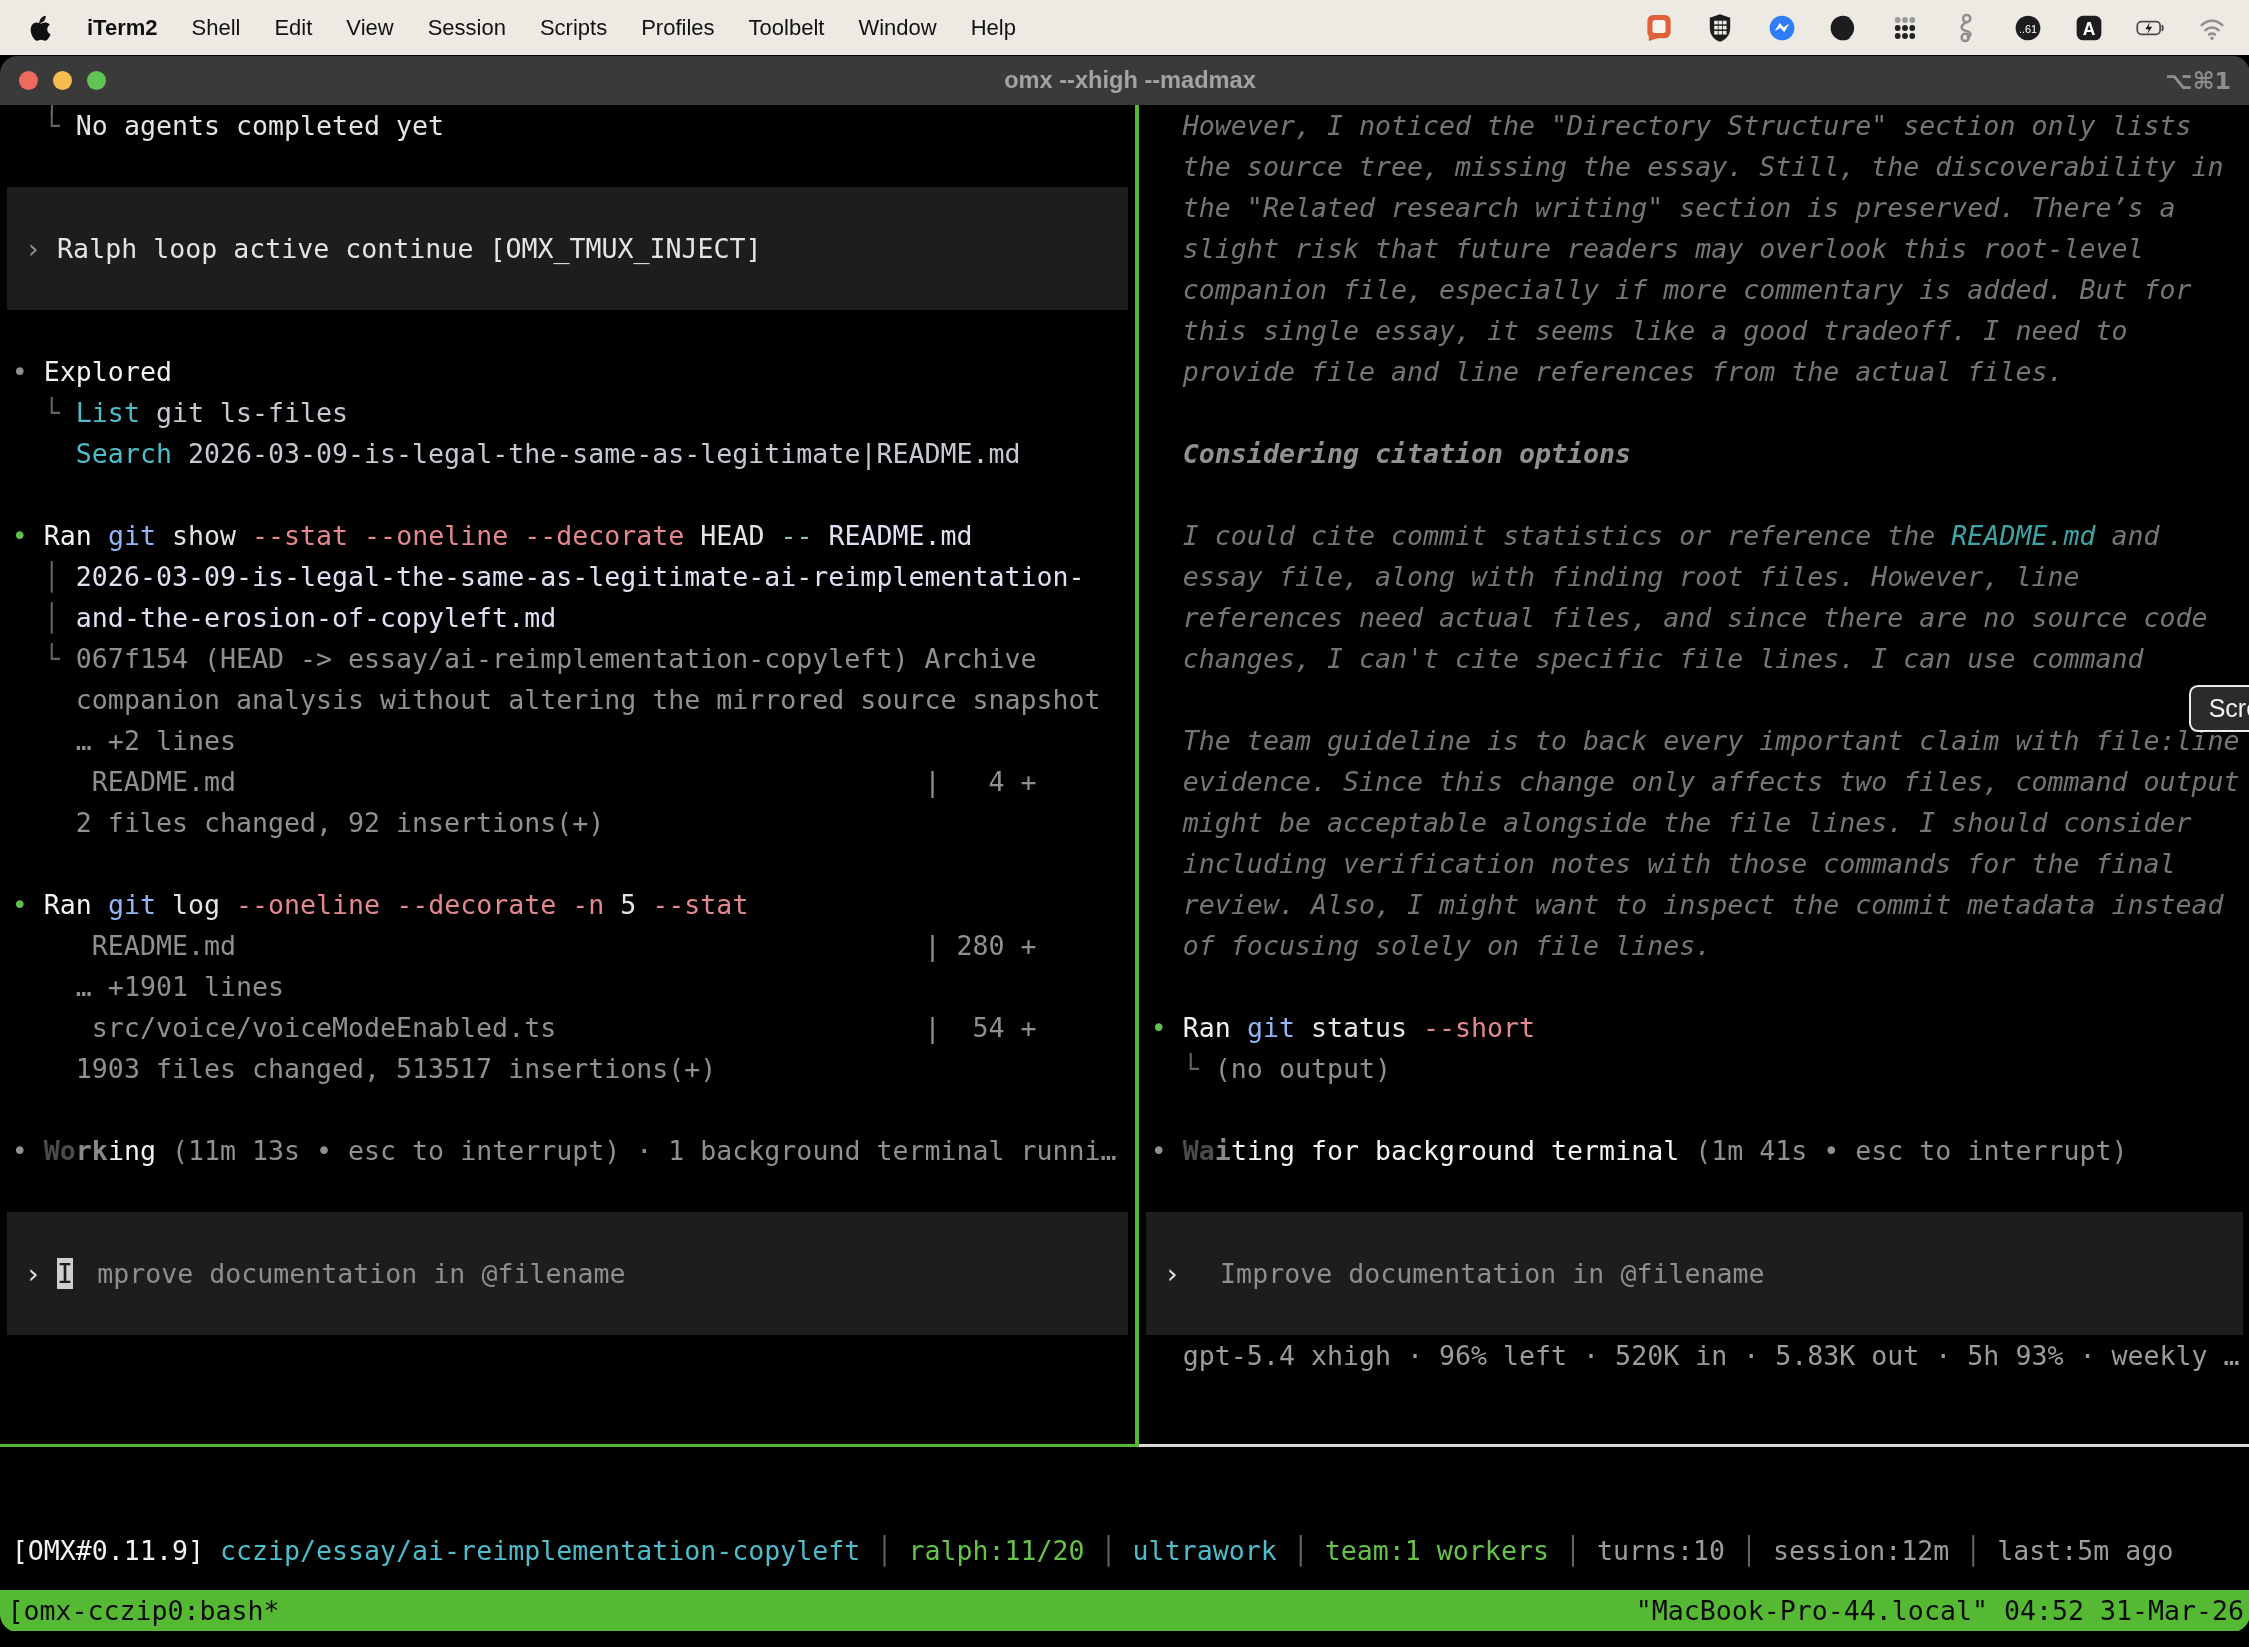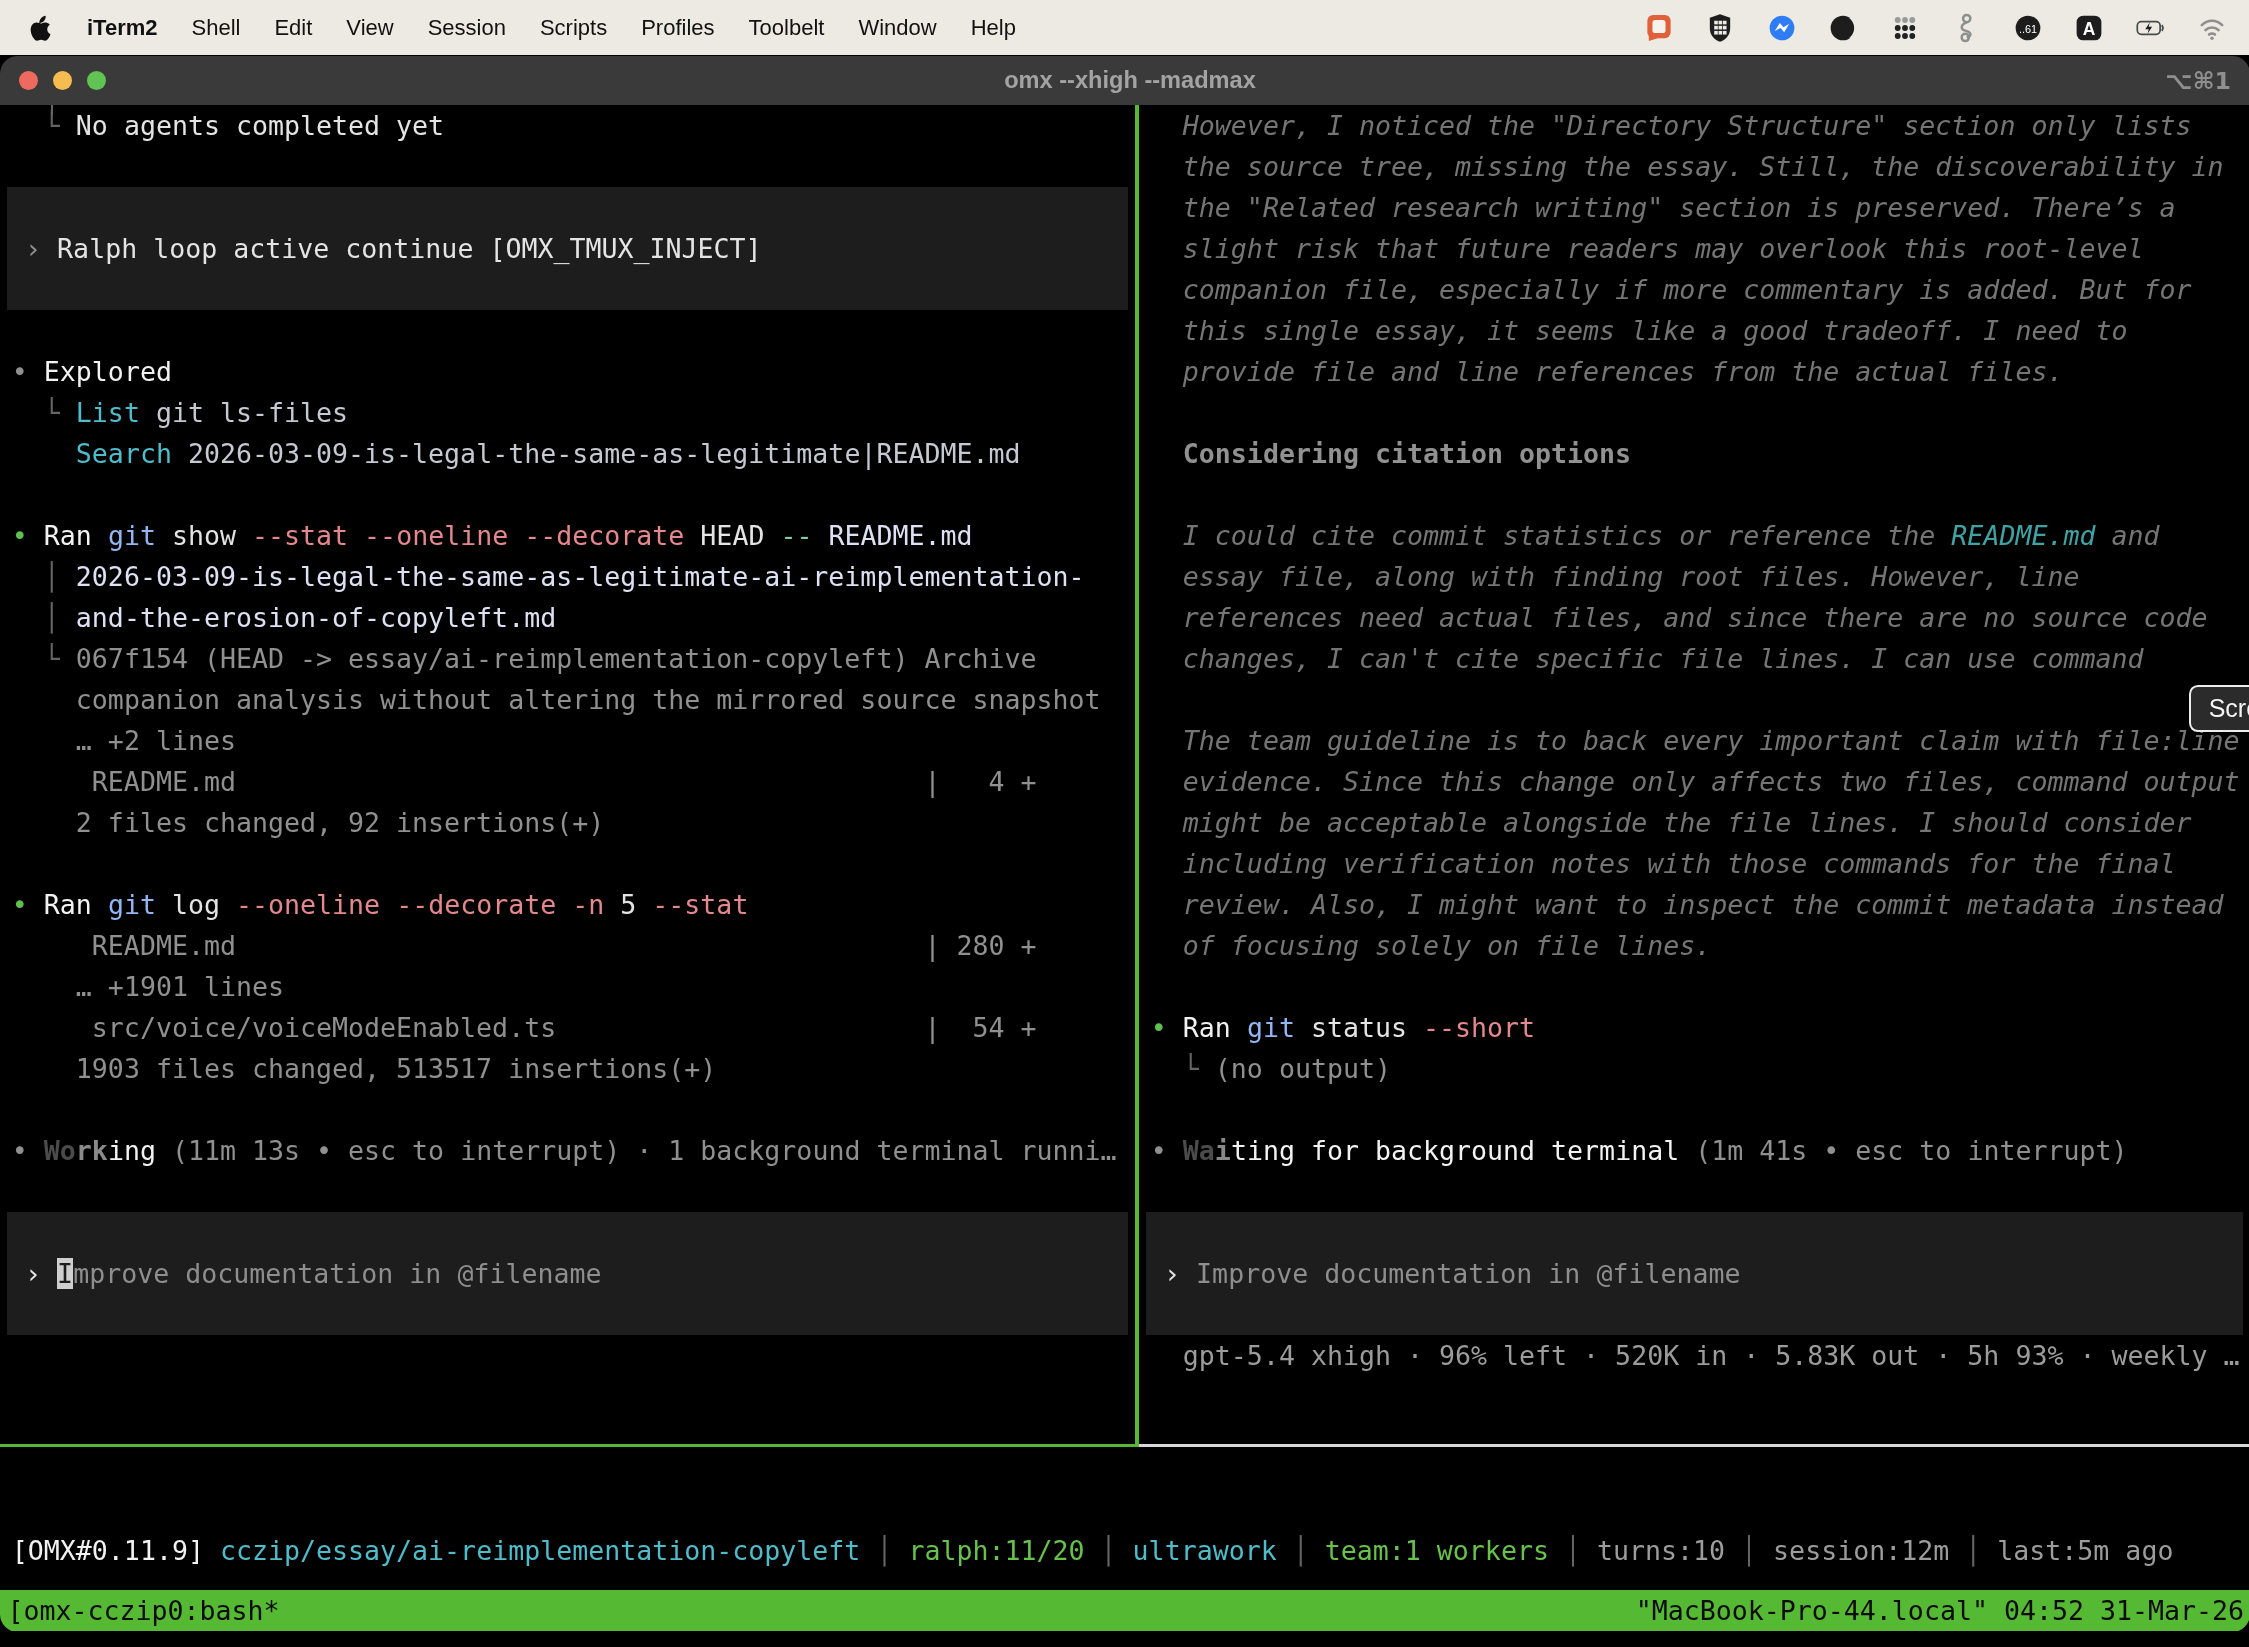--- a/index.html
+++ b/index.html
@@ -52,26 +52,26 @@
   .s-sal{color:#e5888e;}
   .s-tealg{color:#7fcf9e;}
   .s-lav{color:#dde1f3;}
   .s-cyn{color:#4fbccb;}
   .s-lgt{color:#c4c9d2;}
   .s-grnb{color:#5ec14e;}
   .s-gry{color:#909090;}
   .s-dgry{color:#646464;}
   .s-sgry{color:#9c9c9c;}
   .s-it{color:#757575;font-style:italic;}
-  .s-itb{color:#919191;font-weight:bold;}
+  .s-itb{color:#919191;font-style:italic;font-weight:bold;}
   .s-itteal{color:#3fa3a3;font-style:italic;}
   .s-dimA{color:#4b4b4b;font-weight:bold;}
   .s-dimB{color:#8a8a8a;font-weight:bold;}
   .s-grn{color:#67c24c;}
-  .s-prm{color:#8e8e8e;}
+  .s-prm{color:#8e8e8e;padding-left:24px;}
   .s-curs{background:#cfcfcf;color:#1c1c1c;}
 
   .tree-stub{position:absolute;left:51px;top:0;width:2.2px;height:9.6px;background:#646464;}
 
   .omx-line{position:absolute;left:0;right:0;top:1425px;height:41px;line-height:41px;
             font-size:26.6px;white-space:pre;padding-left:11.8px;}
 
   .tmuxbar{position:absolute;left:0;right:0;top:1485px;height:41px;background:#55b934;
            color:#0b0b0b;font-size:26.6px;line-height:41px;white-space:pre;
            display:flex;justify-content:space-between;}

